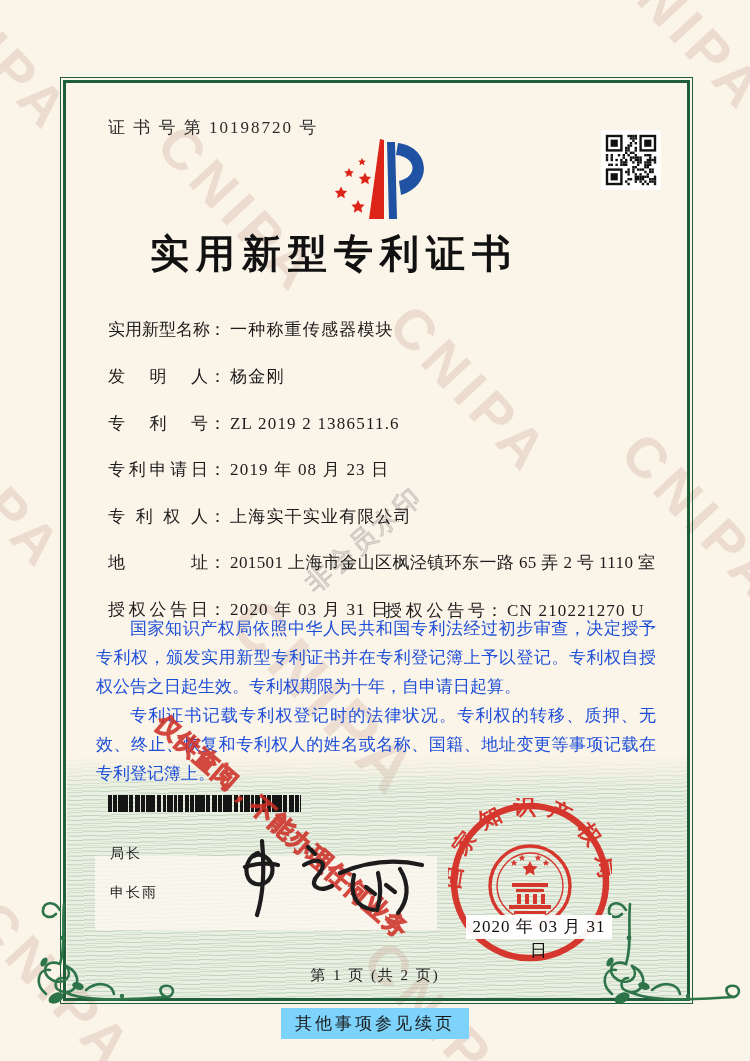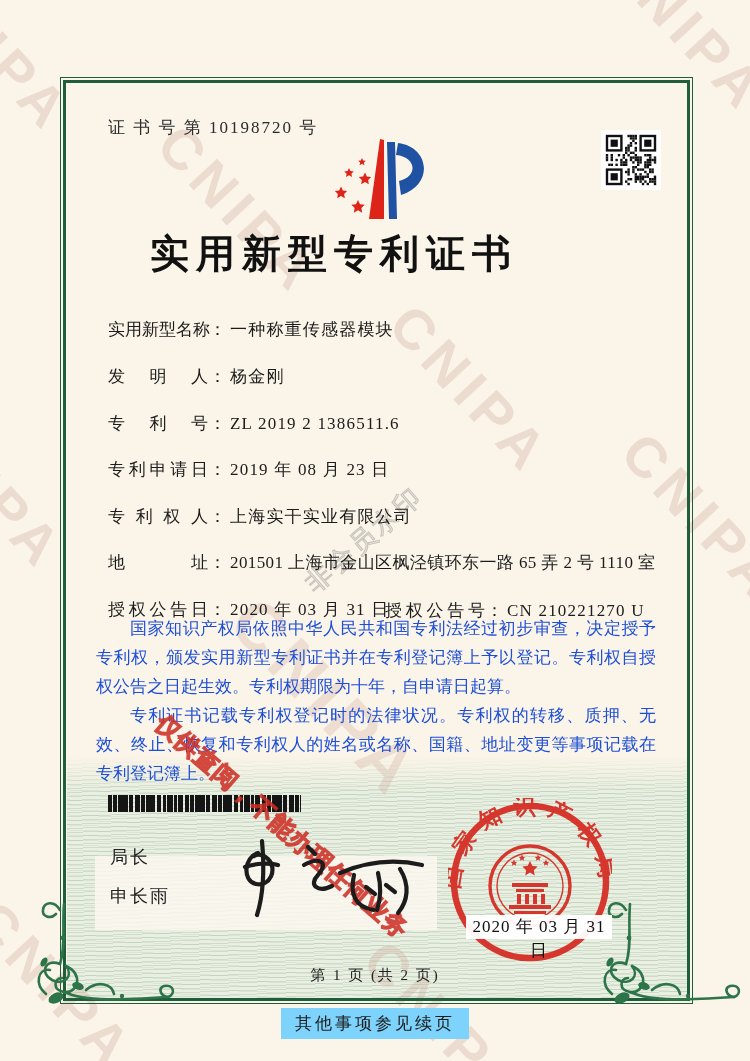--- a/index.html
+++ b/index.html
@@ -66,21 +66,21 @@
   .paras p{margin:0;font-size:17px;line-height:29px;text-align:justify;text-indent:2em;color:#1d4ed8;}
   
   .sig-backdrop{position:absolute;left:95px;top:856px;width:342px;height:74px;background:rgba(252,248,240,0.82);z-index:15;}
   .barcode{
     position:absolute;left:108px;top:795px;width:193px;height:17px;z-index:20;
     background:
       repeating-linear-gradient(90deg,#151515 0 2px,rgba(0,0,0,0) 2px 3px,#151515 3px 4px,rgba(0,0,0,0) 4px 7px),
       repeating-linear-gradient(90deg,#151515 0 3px,rgba(0,0,0,0) 3px 5px,#151515 5px 9px,rgba(0,0,0,0) 9px 11px);
   }
   .director-title,.director-name{
-    position:absolute;left:110px;font-size:18px;z-index:20;
+    position:absolute;left:110px;font-size:14px;z-index:20;
     font-family:"Liberation Sans","DejaVu Sans",sans-serif;color:#222;letter-spacing:2px;text-align:center;
   }
   .director-title{top:845px;}
   .director-name{top:884px;}
   .signature{position:absolute;left:228px;top:833px;z-index:45;}
   .seal{position:absolute;left:448px;top:798px;z-index:30;}
   .seal-date{
     position:absolute;left:466px;top:915px;width:146px;height:24px;z-index:35;
     background:rgba(255,255,255,0.95);font-size:17px;letter-spacing:1px;color:#111;
     text-align:center;line-height:24px;

